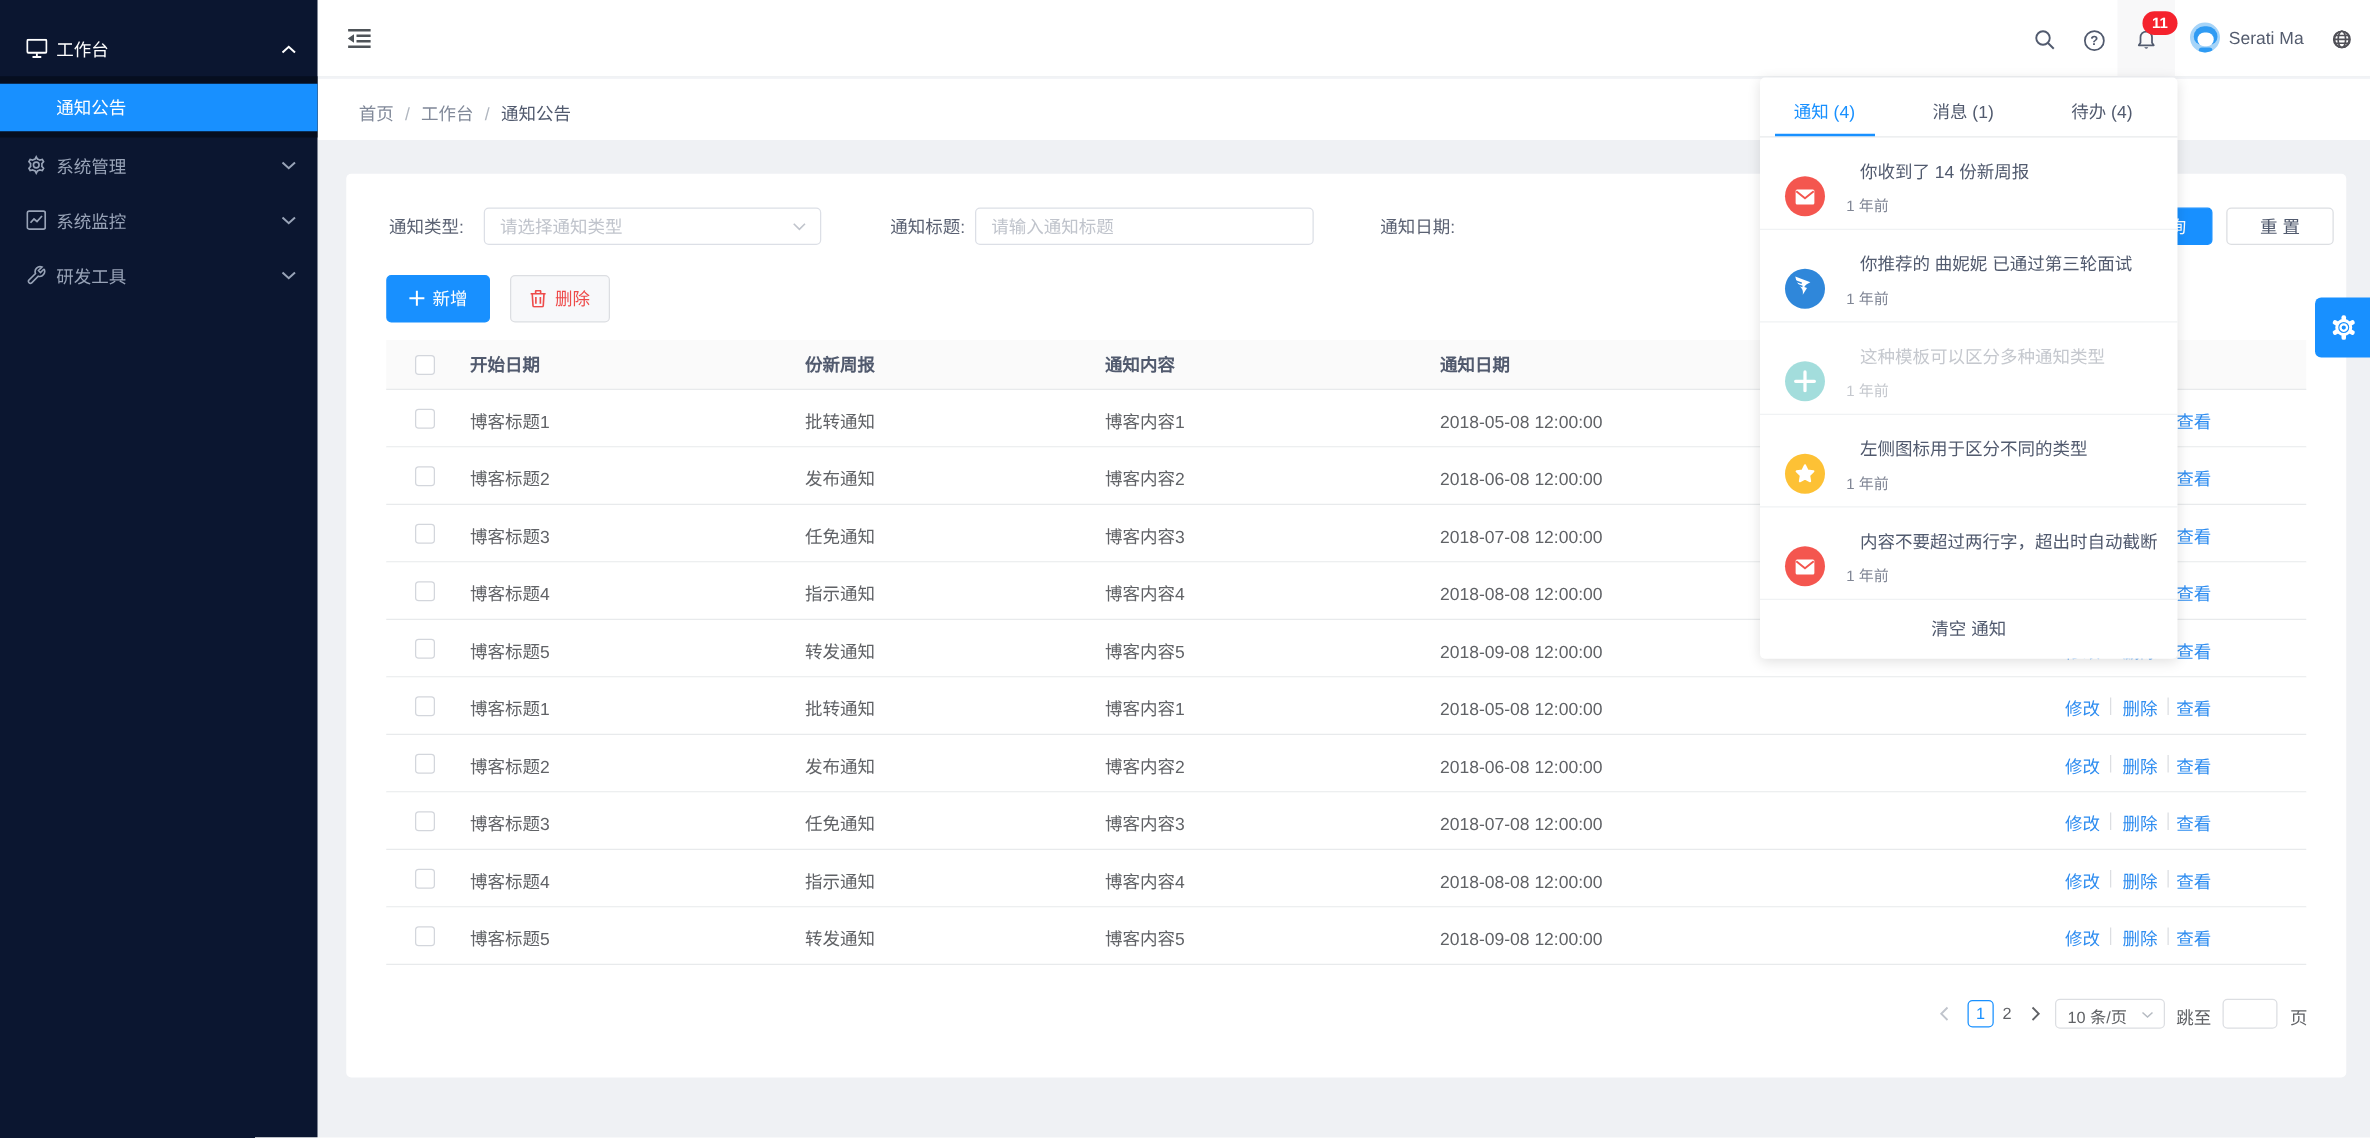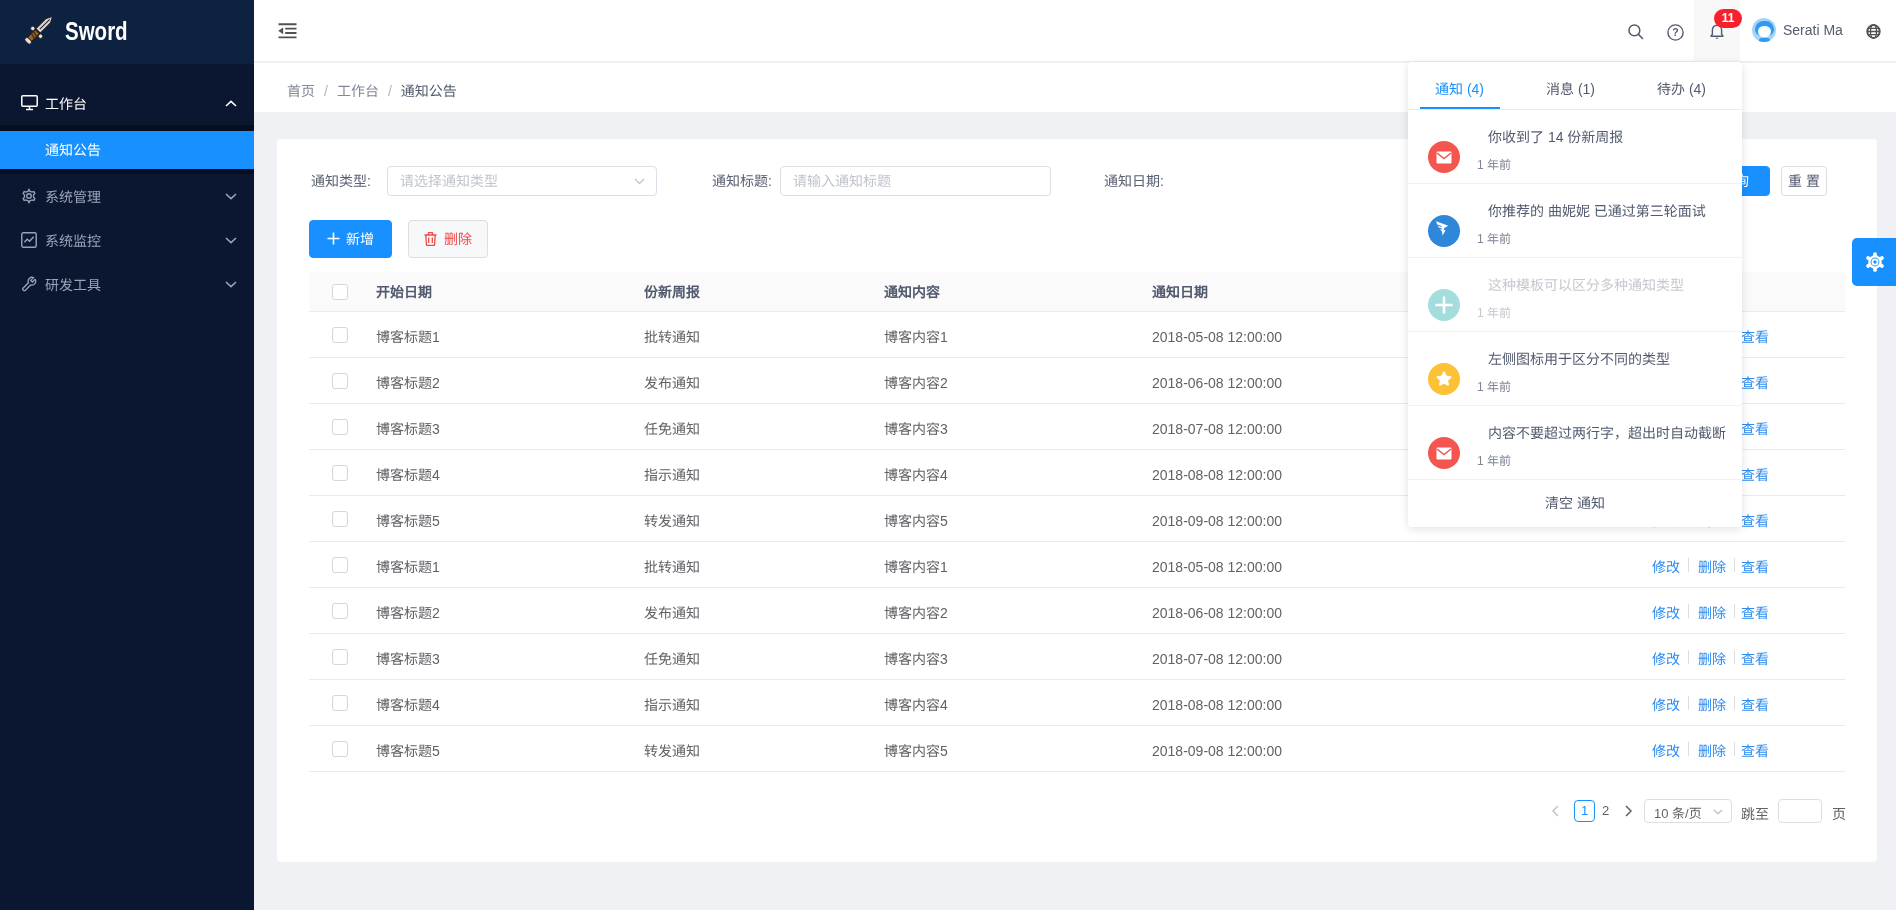--- a/index.html
+++ b/index.html
@@ -63,35 +63,20 @@
 .ntt{position:absolute;left:80px;top:16px;font-size:14px;white-space:nowrap}
 .ntm{position:absolute;left:69px;top:45px;font-size:12px}
 #nclear{position:absolute;left:0;top:418px;width:334px;height:47px;text-align:center;line-height:47px;font-size:14px;color:#515a6e}
 
 #setbtn{position:absolute;left:1852px;top:238px;width:44px;height:48px;background:#1890ff;border-radius:5px 0 0 5px;z-index:40}
 </style>
 </head>
 <body>
 
 <div id="side">
-  <div id="logo">
-    <svg width="30" height="32" viewBox="0 0 30 32" style="position:absolute;left:22px;top:16px">
-      <g transform="rotate(45 15 16)">
-        <polygon points="15,-6 18.2,0 18.2,14.5 11.8,14.5 11.8,0" fill="#d8d8dc" stroke="#26201c" stroke-width="1.2"></polygon>
-        <line x1="15" y1="-2" x2="15" y2="12" stroke="#26201c" stroke-width="1"></line>
-        <circle cx="9.5" cy="16.5" r="2.2" fill="#e9dfdb" stroke="#26201c" stroke-width="0.8"></circle>
-        <circle cx="20.5" cy="16.5" r="2.2" fill="#e9dfdb" stroke="#26201c" stroke-width="0.8"></circle>
-        <rect x="12" y="15.5" width="6" height="11" fill="#9a6228" stroke="#26201c" stroke-width="1"></rect>
-        <line x1="12" y1="18" x2="18" y2="19.5" stroke="#452f14" stroke-width="1.4"></line>
-        <line x1="12" y1="21" x2="18" y2="22.5" stroke="#452f14" stroke-width="1.4"></line>
-        <rect x="11.3" y="26.5" width="7.4" height="4" rx="1.8" fill="#e9dfdb" stroke="#26201c" stroke-width="0.8"></rect>
-      </g>
-    </svg>
-    <span class="nm">Sword</span>
-  </div>
   <div id="menu">
     <div class="mi lit">
       <svg class="ic" width="17" height="16" viewBox="0 0 17 16">
           <rect x="0.8" y="0.8" width="15.4" height="10.4" rx="1" fill="none" stroke="#fff" stroke-width="1.5"></rect>
           <path d="M8.5 11.5 V14 M5 14.6 H12" stroke="#fff" stroke-width="1.5" fill="none"></path>
         </svg>
       <span class="tx">工作台</span>
       <svg class="car" width="12" height="7" viewBox="0 0 12 7">
           <path d="M1 6 L6 1.4 L11 6" fill="none" stroke="#fff" stroke-width="1.6"></path>
         </svg>
@@ -181,21 +166,21 @@
     <svg class="abs" width="11" height="7" viewBox="0 0 11 7" style="right:11px;top:11px">
         <path d="M1 1 L5.5 5.5 L10 1" fill="none" stroke="#c0c4cc" stroke-width="1.3"></path>
       </svg>
   </div>
   <div class="lbl" style="left:423px;width:72px">通知标题:</div>
   <div class="inp" style="left:503px;width:271px">
       <span class="ph">请输入通知标题</span>
     </div>
   <div class="lbl" style="left:815px;width:72px">通知日期:</div>
   <div class="btn bprim" style="left:1419px;top:27px;width:74px;height:30px;line-height:28px">查 询</div>
-  <div class="btn bplain" style="left:1504px;top:27px;width:46px;height:30px;line-height:28px">重 置</div>
+  <div class="btn bplain" style="left:1504px;top:27px;width:86px;height:30px;line-height:28px">重 置</div>
 
   <div class="btn bprim" style="left:32px;top:81px;width:83px;height:38px;line-height:36px">
     <svg width="13" height="13" viewBox="0 0 13 13" style="vertical-align:-1px;margin-right:6px">
         <path d="M6.5 0.5 V12.5 M0.5 6.5 H12.5" stroke="#fff" stroke-width="1.6"></path>
       </svg>新增</div>
   <div class="btn bplain" style="left:131px;top:81px;width:80px;height:38px;line-height:36px;background:#f7f8fa;color:#ee4a49">
     <svg width="13" height="14" viewBox="0 0 13 14" style="vertical-align:-2px;margin-right:7px">
         <g fill="none" stroke="#ee4a49" stroke-width="1.3">
           <path d="M0.5 3 H12.5 M4.5 3 V1 A0.6 0.6 0 0 1 5.1 0.5 H7.9 A0.6 0.6 0 0 1 8.5 1 V3 M1.8 3 L2.4 12.6 A1 1 0 0 0 3.4 13.5 H9.6 A1 1 0 0 0 10.6 12.6 L11.2 3"></path>
           <path d="M4.7 5.5 V11 M8.3 5.5 V11"></path>

